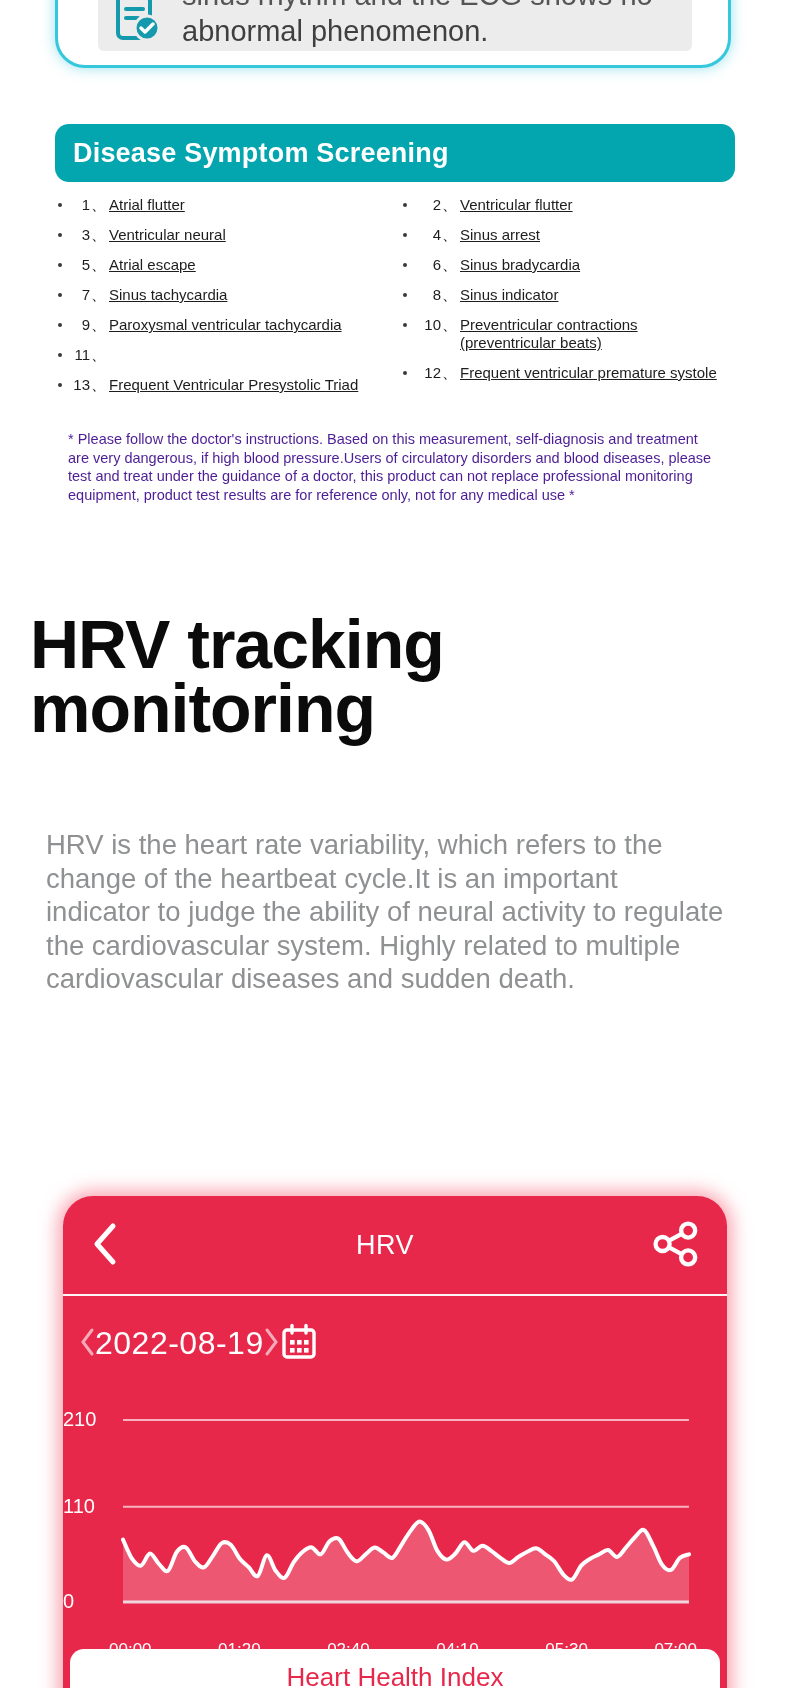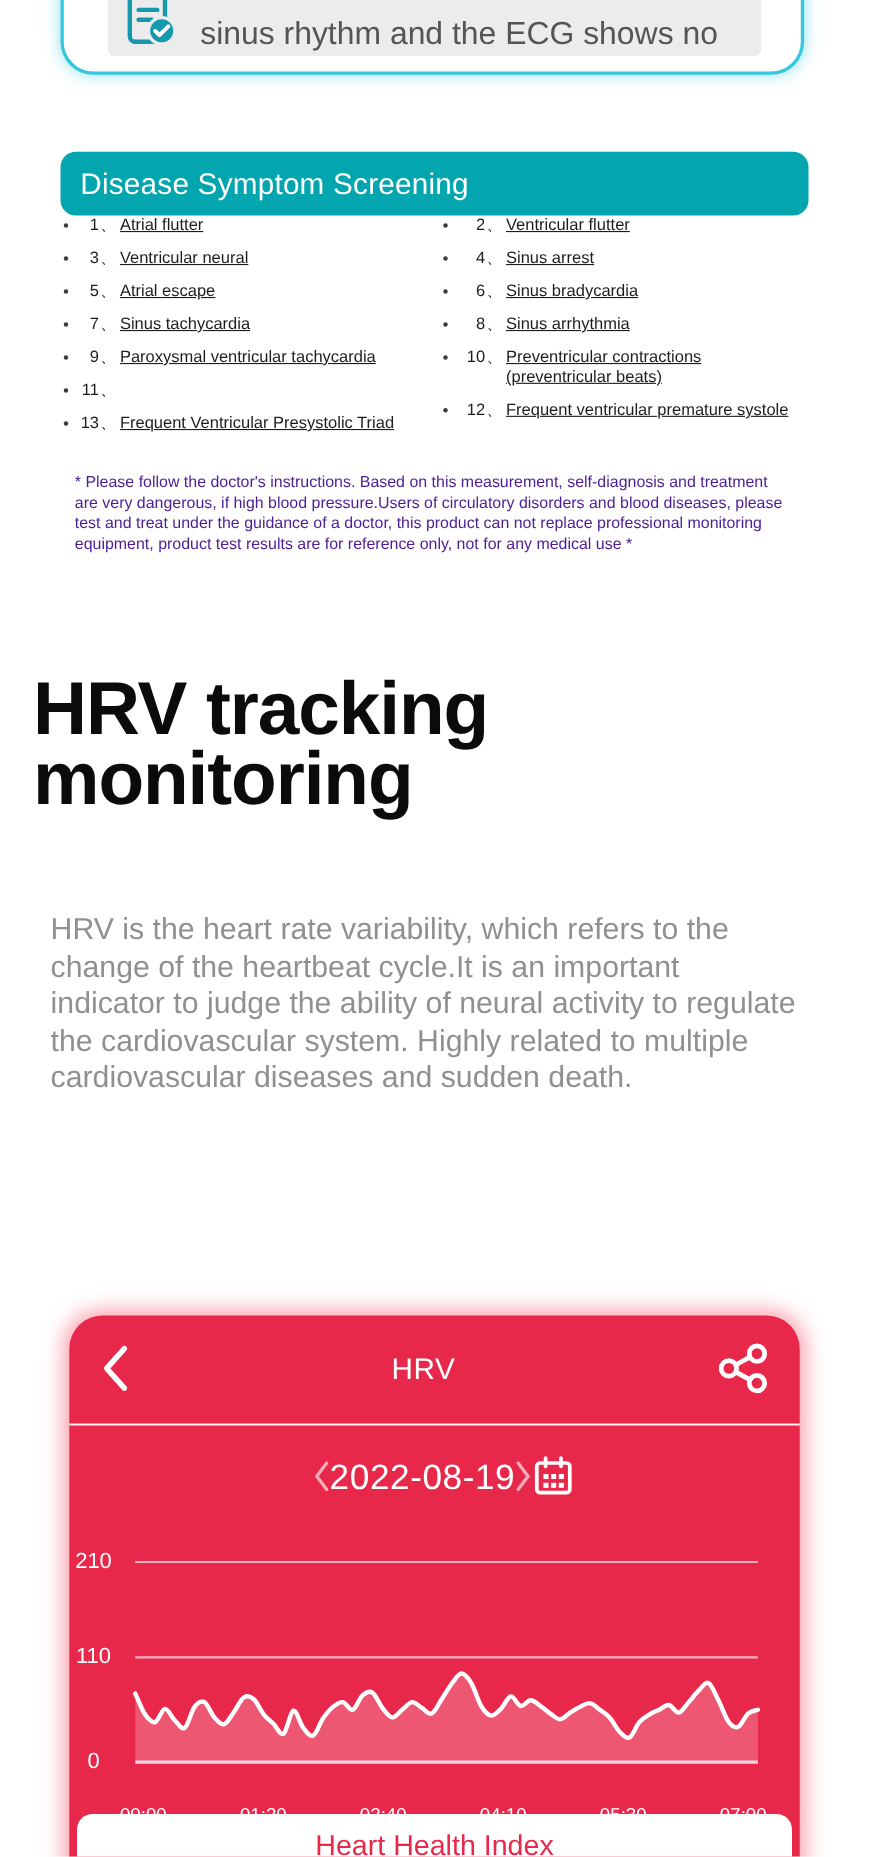--- a/index.html
+++ b/index.html
@@ -9,23 +9,23 @@
   
   .top-card{position:absolute;left:55px;top:-64px;width:670px;height:126px;background:#fff;
             border:3px solid #35c8dd;border-radius:30px;
             box-shadow:0 0 14px rgba(53,200,221,.5);}
   .top-card-inner{position:absolute;left:40px;right:36px;top:20px;height:92px;background:#ececec;
                   border-radius:6px;overflow:hidden;}
   .doc-icon{position:absolute;left:16px;bottom:6px;width:48px;height:52px;}
   .note-text{position:absolute;left:84px;bottom:2px;color:#3f3f3f;font-size:29px;line-height:36px;}
 
   
-  .banner{position:absolute;left:55px;top:138px;width:680px;height:58px;background:#03a5ae;
+  .banner{position:absolute;left:55px;top:124px;width:680px;height:58px;background:#03a5ae;
           border-radius:14px;color:#fff;font-size:27px;line-height:58px;padding-left:18px;
-          box-sizing:border-box;font-weight:400;letter-spacing:.2px;}
+          box-sizing:border-box;font-weight:700;letter-spacing:.2px;}
 
   
   .columns{position:absolute;left:58px;top:196px;width:690px;display:flex;}
   .col{display:flex;flex-direction:column;gap:12px;}
   .col-left{width:345px;}
   .col-right{width:340px;}
   .sym-item{display:flex;align-items:flex-start;font-size:15px;line-height:18px;color:#1d1d1d;}
   .bullet{flex:0 0 4px;width:4px;height:4px;border-radius:50%;background:#3a3a3a;margin:7px 8px 0 0;}
   .num{display:inline-block;min-width:20px;text-align:right;}
   .col-right .num{min-width:26px;}
@@ -44,26 +44,26 @@
             font-size:27.5px;line-height:33.5px;color:#8e9092;}
 
   
   .app-card{position:absolute;left:63px;top:1196px;width:664px;height:560px;background:#e8284a;
             border-radius:30px;box-shadow:0 0 18px 5px rgba(246,90,112,.55);color:#fff;}
   .app-header{height:100px;display:flex;align-items:center;padding:0 28px;
               border-bottom:2px solid rgba(255,255,255,.95);box-sizing:border-box;}
   .back-btn,.share-btn,.cal-btn,.date-nav{background:none;border:none;padding:0;cursor:pointer;
               display:flex;align-items:center;justify-content:center;}
   .app-title{flex:1;text-align:center;font-size:27px;font-weight:500;letter-spacing:.5px;}
-  .date-row{margin-top:24px;height:46px;display:flex;align-items:center;justify-content:center;margin-left:16px;}
+  .date-row{margin-top:24px;height:46px;display:flex;align-items:center;justify-content:flex-start;margin-left:16px;}
   .date-text{font-size:32px;font-weight:500;letter-spacing:.5px;}
   .chart-wrap{position:relative;margin:32px 38px 0 60px;height:250px;}
   .chart-svg{position:absolute;left:0;top:20px;overflow:visible;}
   .y-labels{position:absolute;left:-54px;top:0;width:44px;height:100%;}
-  .y-label{position:absolute;right:6px;width:44px;text-align:center;font-size:20px;color:#fff;}
+  .y-label{position:absolute;right:6px;width:44px;text-align:left;font-size:20px;color:#fff;}
   .x-labels{position:absolute;left:-14px;right:-8px;top:242px;display:flex;
             justify-content:space-between;font-size:17px;color:#fff;}
   .app-footer{position:absolute;left:7px;right:7px;top:453px;height:110px;background:#fff;
               border-radius:14px 14px 0 0;text-align:center;color:#e8284a;font-size:26px;
               font-weight:500;padding-top:13px;box-sizing:border-box;}
 </style>
 </head>
 <body>
 
 <div class="page">
@@ -74,20 +74,21 @@
         <svg width="48" height="52" viewBox="0 0 48 52">
           <rect x="4" y="3" width="32" height="42" rx="5" fill="none" stroke="#1499ad" stroke-width="4"></rect>
           <line x1="12" y1="16" x2="29" y2="16" stroke="#1499ad" stroke-width="4" stroke-linecap="round"></line>
           <line x1="12" y1="25" x2="24" y2="25" stroke="#1499ad" stroke-width="4" stroke-linecap="round"></line>
           <circle cx="33" cy="35" r="12" fill="#1499ad" stroke="#ececec" stroke-width="3"></circle>
           <path d="M27 35 l4 4 l8 -8" fill="none" stroke="#fff" stroke-width="3.5" stroke-linecap="round" stroke-linejoin="round"></path>
         </svg>
       </span>
       <div class="note-text">
         <div style="color:#555;">sinus rhythm and the ECG shows no</div>
+        <div>abnormal phenomenon.</div>
       </div>
     </div>
   </section>
 
   <div class="banner">Disease Symptom Screening</div>
 
   <div class="columns">
     <div class="col col-left" id="col-left">
         <div class="sym-item">
           <span class="bullet"></span>
@@ -147,21 +148,21 @@
         <div class="sym-item">
           <span class="bullet"></span>
           <span class="num">6</span>
           <span class="sep">、</span>
           <span class="lbl">Sinus bradycardia</span>
         </div>
         <div class="sym-item">
           <span class="bullet"></span>
           <span class="num">8</span>
           <span class="sep">、</span>
-          <span class="lbl">Sinus arrhythmia</span>
+          <span class="lbl">Sinus indicator</span>
         </div>
         <div class="sym-item">
           <span class="bullet"></span>
           <span class="num">10</span>
           <span class="sep">、</span>
           <span class="lbl">Preventricular contractions
 (preventricular beats)</span>
         </div>
         <div class="sym-item">
           <span class="bullet"></span>

